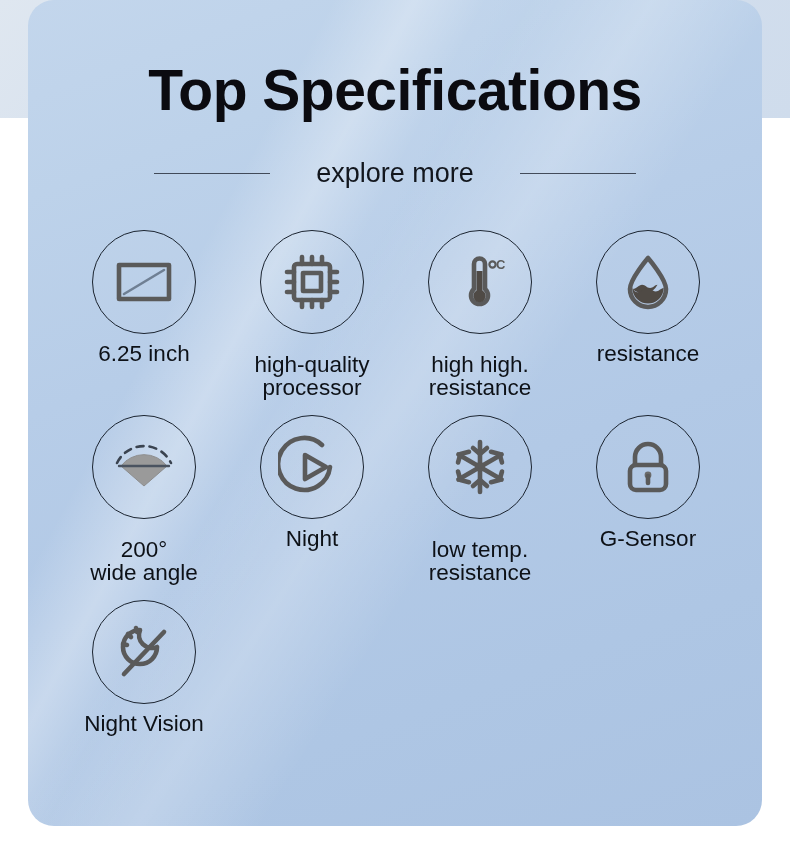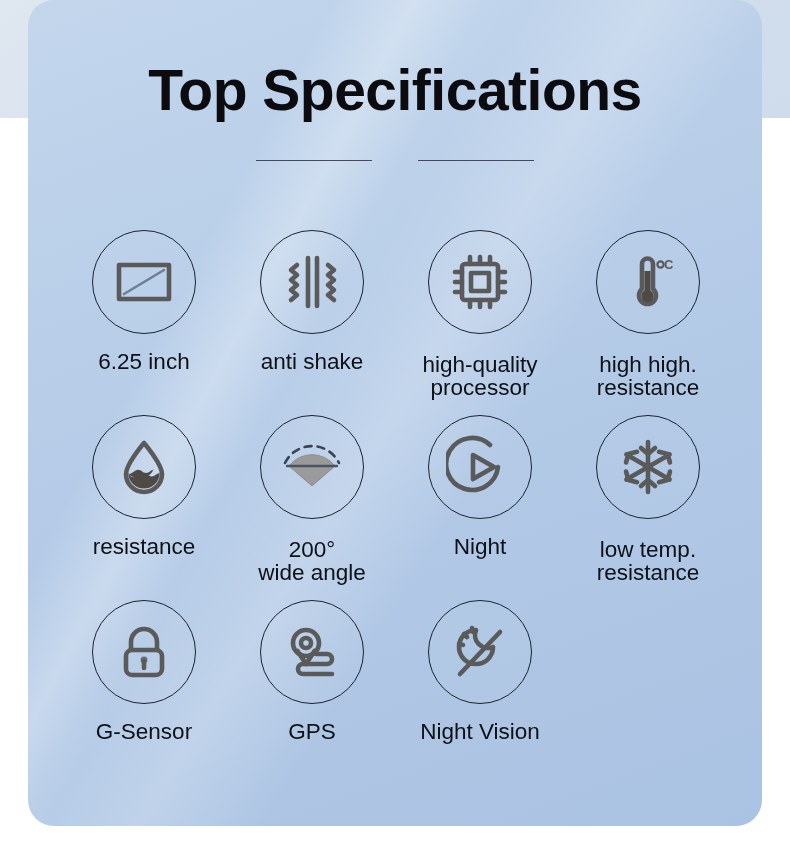--- a/index.html
+++ b/index.html
@@ -83,66 +83,56 @@
     background:rgba(255,255,255,0.035);
   }
   .feature-label{
     margin-top:19px;
     text-align:center;
     font-size:22.5px;
     color:#0d1117;
     line-height:1.04;
     white-space:pre-line;
   }
-  .feature-cell.single .feature-label{margin-top:16px;}
+  .feature-cell.single .feature-label{margin-top:8px;}
 
   svg{display:block;}
   .st{fill:none;stroke:#5a5a5a;stroke-width:4.6;stroke-linecap:round;stroke-linejoin:round;}
   .st-thin{fill:none;stroke:#6f7f93;stroke-width:2.6;stroke-linecap:round;}
   .fl{fill:#6b6b6b;stroke:none;}
   .fl-d{fill:#4f4a45;stroke:none;}
 </style>
 </head>
 <body>
 
 <div id="outer-band"></div>
 
 <div id="spec-card">
   <div id="card-inner">
 
     <div class="page-title">Top Specifications</div>
 
     <div class="subtitle-row">
       <div class="divider-line"></div>
+      <div class="subtitle-text">explore more</div>
       <div class="divider-line"></div>
     </div>
 
     <div id="feature-grid">
 
       <div class="feature-cell single">
         <div class="icon-circle">
           <svg width="66" height="66" viewBox="0 0 66 66">
             <rect x="8" y="16" width="50" height="34" class="st" stroke-width="5"></rect>
             <line x1="13" y1="45" x2="53" y2="21" class="st-thin"></line>
           </svg>
         </div>
         <div class="feature-label">6.25 inch</div>
       </div>
 
-      <div class="feature-cell single">
-        <div class="icon-circle">
-          <svg width="66" height="66" viewBox="0 0 66 66">
-            <line x1="29" y1="9" x2="29" y2="57" class="st" stroke-width="4"></line>
-            <line x1="38" y1="9" x2="38" y2="57" class="st" stroke-width="4"></line>
-            <path class="st" stroke-width="4" d="M18 16 l-6 5 6 5 -6 5 6 5 -6 5 6 5 -6 5"></path>
-            <path class="st" stroke-width="4" d="M49 16 l6 5 -6 5 6 5 -6 5 6 5 -6 5 6 5"></path>
-          </svg>
-        </div>
-        <div class="feature-label">anti shake</div>
-      </div>
 
       <div class="feature-cell">
         <div class="icon-circle">
           <svg width="66" height="66" viewBox="0 0 66 66">
             <rect x="15" y="15" width="36" height="36" rx="3" class="st" stroke-width="4"></rect>
             <rect x="24" y="24" width="18" height="18" class="st" stroke-width="4"></rect>
             <g class="st" stroke-width="4">
               <line x1="23" y1="8" x2="23" y2="15"></line>
               <line x1="33" y1="8" x2="33" y2="15"></line>
               <line x1="43" y1="8" x2="43" y2="15"></line>
@@ -234,31 +224,20 @@
           <svg width="64" height="64" viewBox="0 0 64 64">
             <path class="st" stroke-width="4.2" d="M19 30 V22 a13 13 0 0 1 26 0 v8"></path>
             <rect x="14" y="30" width="36" height="25" rx="6" class="st" stroke-width="4.2"></rect>
             <circle cx="32" cy="40" r="3.4" class="fl"></circle>
             <line x1="32" y1="41" x2="32" y2="48" class="st" stroke-width="4.2"></line>
           </svg>
         </div>
         <div class="feature-label">G-Sensor</div>
       </div>
 
-      <div class="feature-cell single">
-        <div class="icon-circle">
-          <svg width="64" height="64" viewBox="0 0 64 64">
-            <path class="st" stroke-width="4.2" d="M26 10 a13 13 0 0 1 0 26 a13 13 0 0 1 0 -26 z"></path>
-            <path class="st" stroke-width="4.2" d="M17.5 31 L26 44 L34.5 31"></path>
-            <circle cx="26" cy="23" r="5" class="st" stroke-width="4"></circle>
-            <path class="st" stroke-width="4.2" d="M52 54 H23 a5 5 0 0 1 0 -10 H47 a5 5 0 0 0 0 -10 H36"></path>
-          </svg>
-        </div>
-        <div class="feature-label">GPS</div>
-      </div>
 
       <div class="feature-cell single">
         <div class="icon-circle">
           <svg width="64" height="64" viewBox="0 0 64 64">
             <path class="st" stroke-width="4" d="M45 27 a17 17 0 1 1 -17 -17 a13 13 0 0 0 17 17 z"></path>
             <g class="st" stroke-width="3.4">
               <line x1="16" y1="14" x2="19" y2="17"></line>
               <line x1="11" y1="24" x2="15" y2="25"></line>
               <line x1="24" y1="8" x2="25" y2="12"></line>
             </g>

